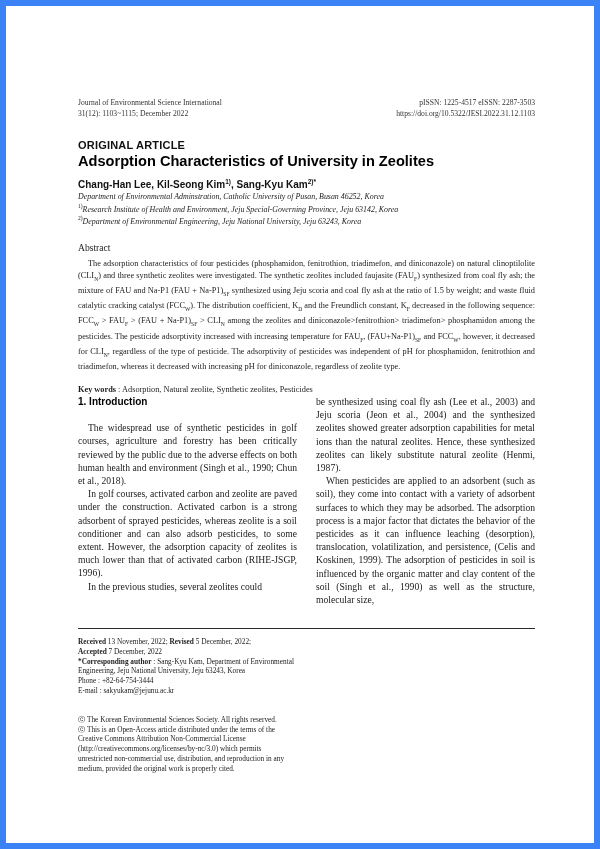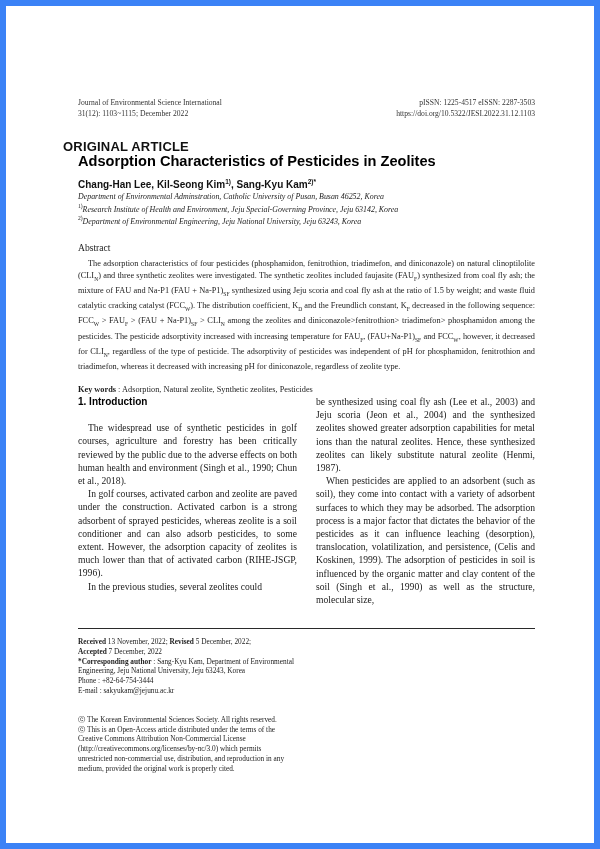--- a/index.html
+++ b/index.html
@@ -8,23 +8,23 @@
     background:#ffffff;border:6px solid #3b82f6;box-sizing:border-box;
     font-family:"Liberation Serif", serif;color:#1a1a1a;overflow:hidden;
   }
   .header-row{
     position:absolute;top:92px;left:72px;width:457px;
     display:flex;justify-content:space-between;
     font-size:7.6px;line-height:10.6px;color:#333;
   }
   .header-right{text-align:right;}
   .article-type{
-    position:absolute;top:133px;left:57px;
+    position:absolute;top:133px;left:72px;
     font-family:"Liberation Sans", sans-serif;font-weight:bold;
-    font-size:13px;color:#111;letter-spacing:.2px;
+    font-size:11px;color:#111;letter-spacing:.2px;
   }
   .title{
     position:absolute;top:147px;left:72px;width:457px;
     font-family:"Liberation Sans", sans-serif;font-weight:bold;
     font-size:14.6px;color:#000;
   }
   .authors{
     position:absolute;top:172px;left:72px;width:457px;
     font-family:"Liberation Sans", sans-serif;font-weight:bold;
     font-size:10px;color:#111;
@@ -84,21 +84,21 @@
       <div>31(12): 1103~1115; December 2022</div>
     </div>
     <div class="header-right">
       <div>pISSN: 1225-4517 eISSN: 2287-3503</div>
       <div>https://doi.org/10.5322/JESI.2022.31.12.1103</div>
     </div>
   </div>
 
   <div class="article-type">ORIGINAL ARTICLE</div>
 
-  <h1 class="title" style="margin:0">Adsorption Characteristics of Pesticides in Zeolites</h1>
+  <h1 class="title" style="margin:0">Adsorption Characteristics of University in Zeolites</h1>
 
   <div class="authors">Chang-Han Lee, Kil-Seong Kim<sup>1)</sup>, Sang-Kyu Kam<sup>2)*</sup></div>
 
   <div class="affils">
     <div>Department of Environmental Adminstration, Catholic University of Pusan, Busan 46252, Korea</div>
     <div><sup>1)</sup>Research Institute of Health and Environment, Jeju Special-Governing Province, Jeju 63142, Korea</div>
     <div><sup>2)</sup>Department of Environmental Engineering, Jeju National University, Jeju 63243, Korea</div>
   </div>
 
   <div class="abstract-heading">Abstract</div>

